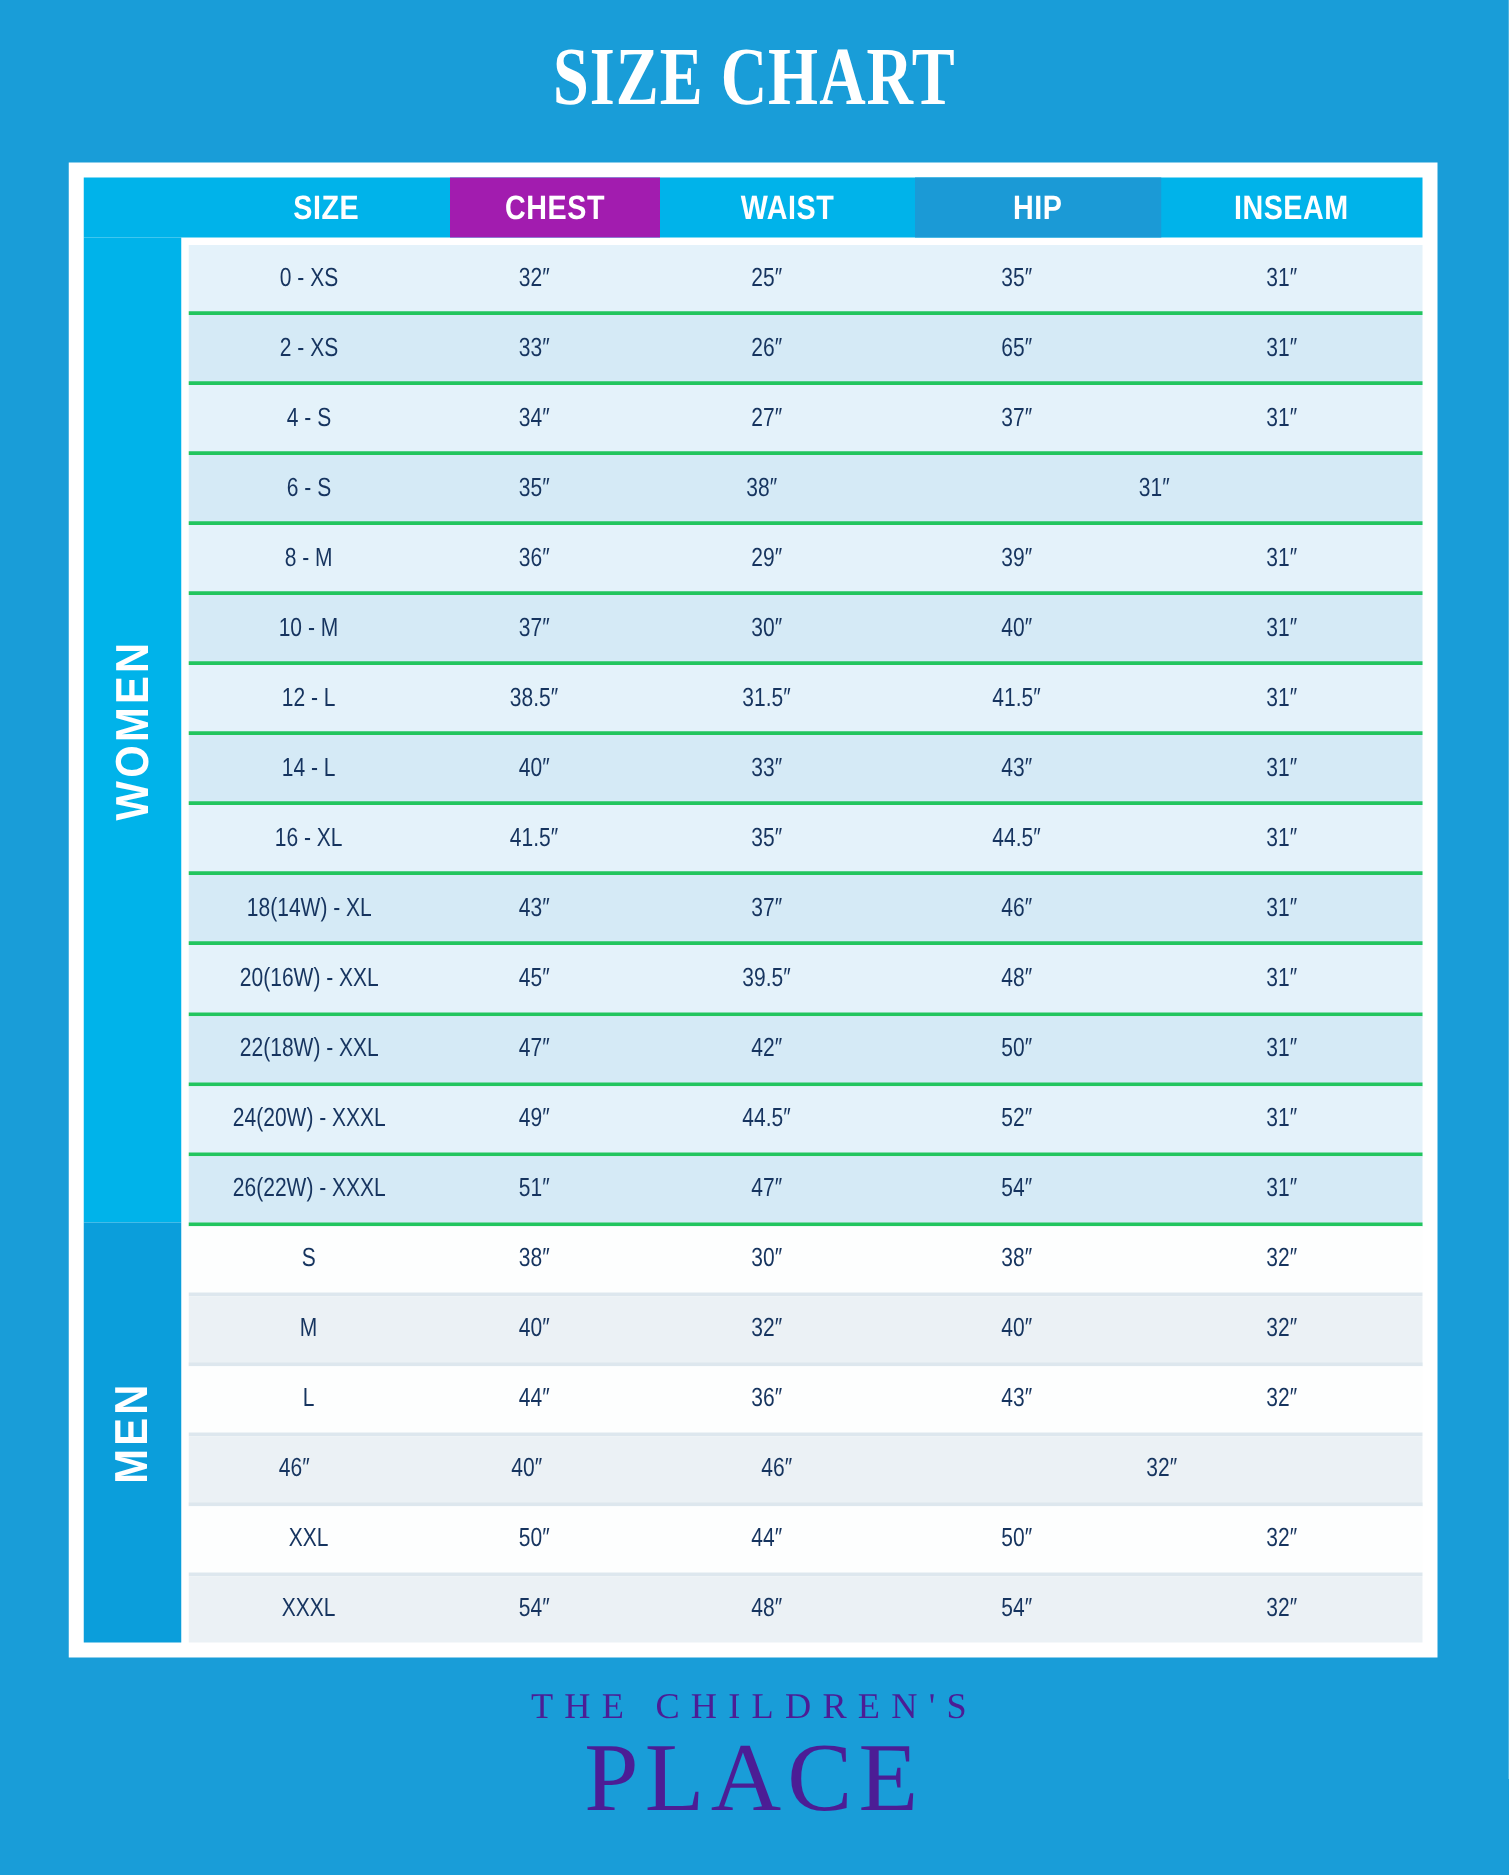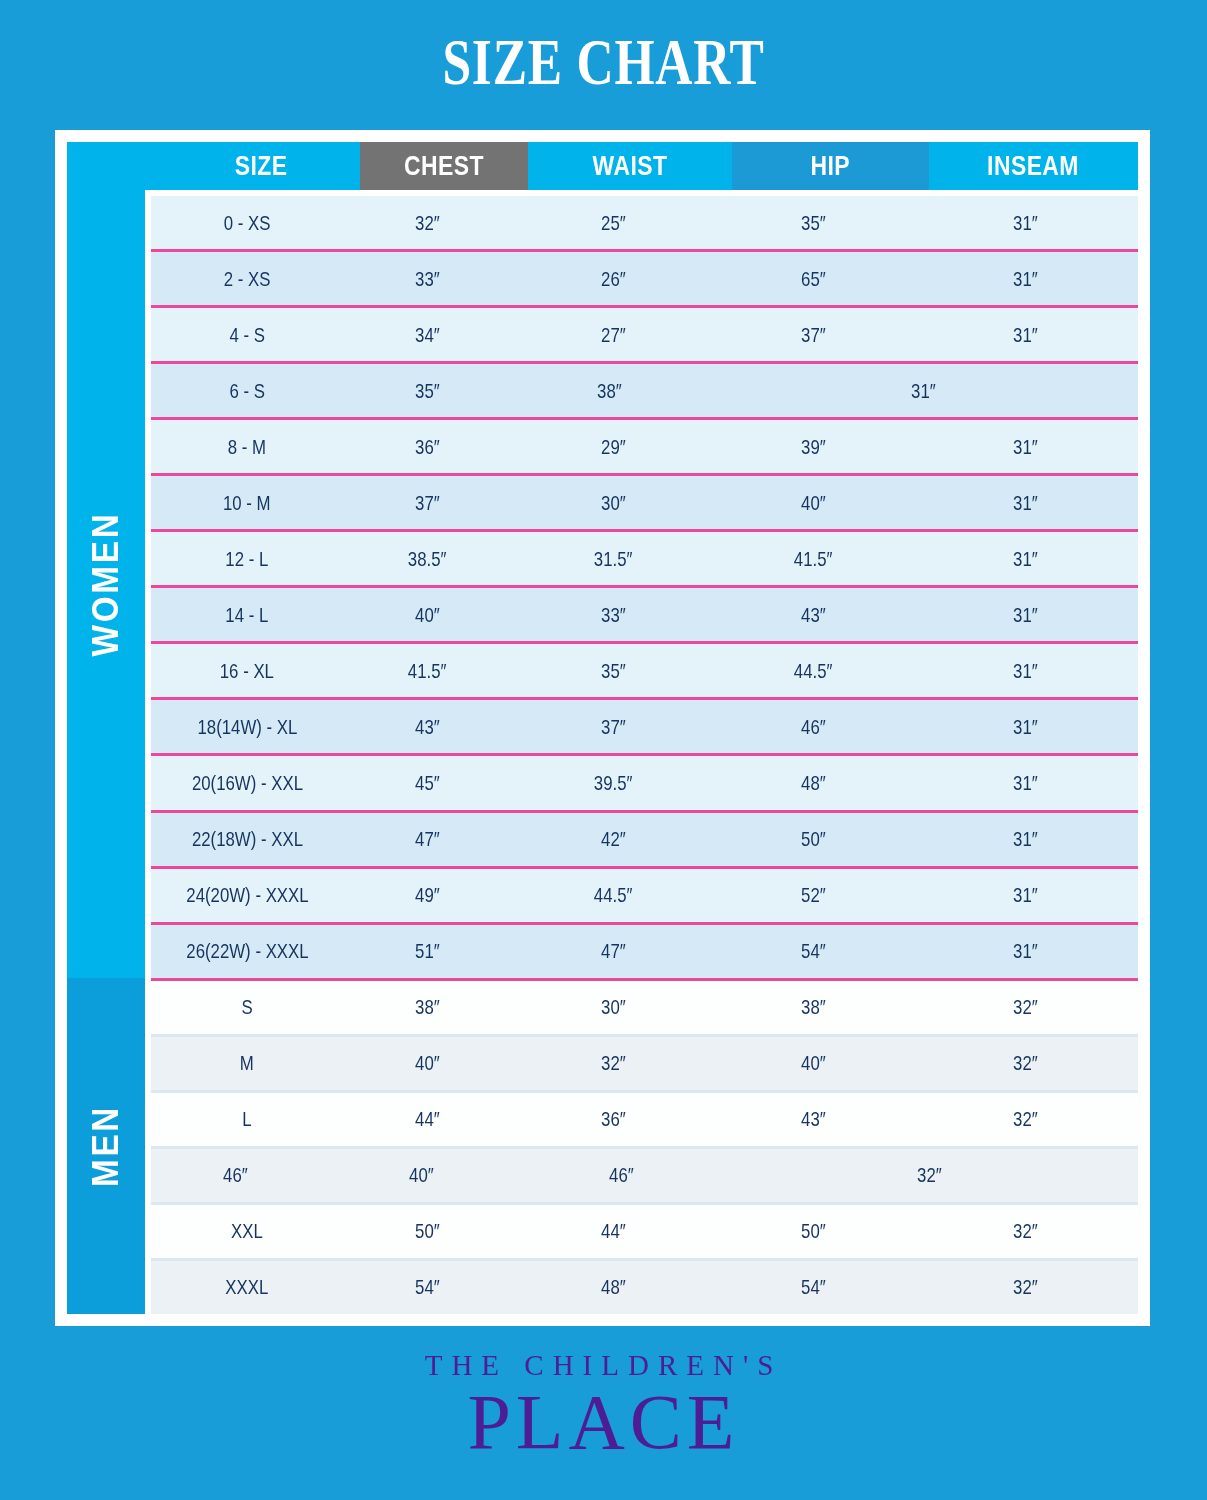--- a/index.html
+++ b/index.html
@@ -40,39 +40,39 @@
   .hcell { display:flex; align-items:center; justify-content:center; }
   .hcell .txt {
     display:inline-block;
     color:#ffffff; font-weight:bold; font-size:27px;
     letter-spacing:0.5px;
     transform:scaleX(0.85);
     white-space:nowrap;
   }
   .corner { width:78px; }
   .h0 { width:198px; }
-  .h1 { width:168px; background:#737373; }
+  .h1 { width:168px; background:#a21caf; }
   .h2 { width:204px; }
   .h3 { width:197px; background:#1b9ad6; }
   .h4 { flex:1; }
 
   
   .tbody { flex:1; display:flex; min-height:0; }
   .sidebar { width:78px; flex:0 0 78px; display:flex; flex-direction:column; }
   .side-women { height:788px; background:#00b3ea; display:flex; align-items:center; justify-content:center; overflow:hidden; }
   .side-men   { flex:1; background:#0b9edb; display:flex; align-items:center; justify-content:center; overflow:hidden; }
   .vlabel {
     color:#ffffff; font-weight:bold; font-size:37px; letter-spacing:3px;
     transform:rotate(-90deg) scaleX(0.9);
     white-space:nowrap;
   }
 
   .rows { flex:1; display:flex; flex-direction:column; margin:6px 0 0 6px; min-height:0; }
   .row { flex:1; display:flex; align-items:stretch; }
-  .row:not(:last-child) { border-bottom:3px solid #ec4899; }
+  .row:not(:last-child) { border-bottom:3px solid #22c55e; }
   .row.men:not(:last-child) { border-bottom:3px solid #dde7ee; }
   .row.w-light { background:#e4f2fa; }
   .row.w-dark  { background:#d5eaf6; }
   .row.m-light { background:#fdfefe; }
   .row.m-dark  { background:#ebf1f5; }
 
   .cell { display:flex; align-items:center; justify-content:center; }
   .cell .txt {
     display:inline-block;
     color:#16345f;

